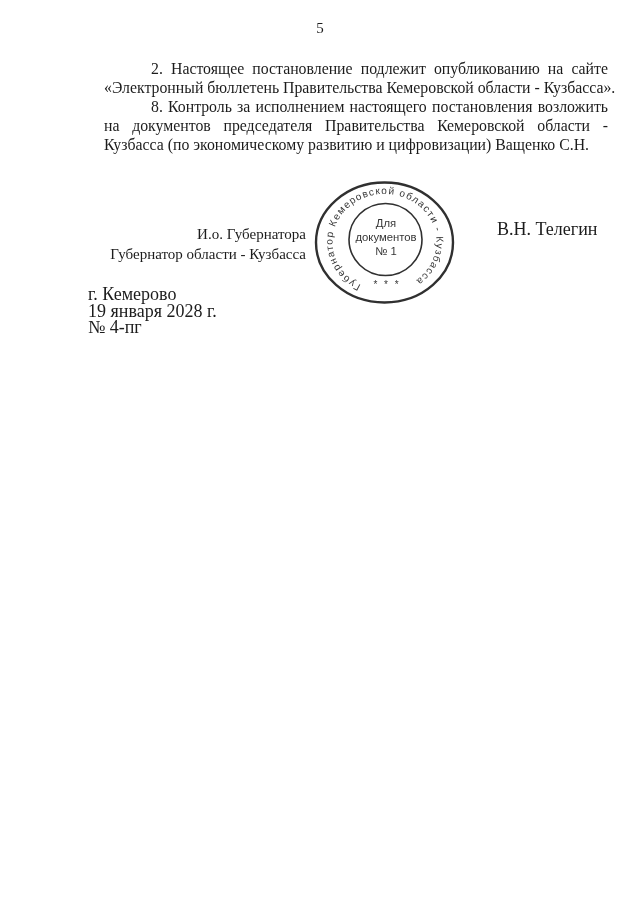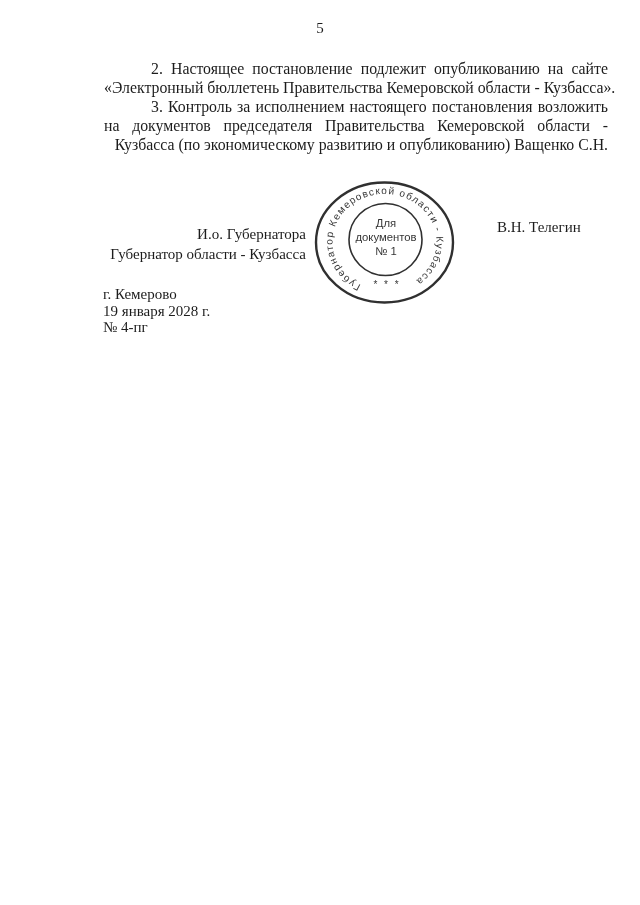--- a/index.html
+++ b/index.html
@@ -22,45 +22,45 @@
   }
   .body-text {
     position: absolute;
     left: 104px;
     top: 59px;
     width: 504px;
     font-size: 15.8px;
     line-height: 19px;
   }
   .line-justify { text-align: justify; text-align-last: justify; }
-  .line-left { text-align: right; white-space: nowrap; }
+  .line-left { text-align: left; white-space: nowrap; }
   .indent { text-indent: 47px; }
   .sig-position {
     position: absolute;
     left: 86px;
     top: 196px;
     width: 220px;
     text-align: right;
     font-size: 15px;
     line-height: 19.5px;
     margin-top: 29px;
   }
   .sig-position div { white-space: nowrap; }
   .sig-name {
     position: absolute;
     left: 497px;
     top: 219px;
-    font-size: 15px;
+    font-size: 18px;
     white-space: nowrap;
   }
   .footer-block {
     position: absolute;
-    left: 103px;
+    left: 88px;
     top: 286px;
-    font-size: 15px;
+    font-size: 18px;
     line-height: 16.5px;
   }
   .footer-block div { white-space: nowrap; }
   .stamp {
     position: absolute;
     left: 313px;
     top: 179px;
     width: 145px;
     height: 126px;
     opacity: 0.92;
@@ -89,23 +89,23 @@
 </head>
 <body>
 
 <div class="page">
 
   <div class="page-number">5</div>
 
   <div class="body-text">
     <div class="line-justify indent">2. Настоящее постановление подлежит опубликованию на сайте</div>
     <div class="line-left">«Электронный бюллетень Правительства Кемеровской области - Кузбасса».</div>
-    <div class="line-justify indent">3. Контроль за исполнением настоящего постановления возложить</div>
+    <div class="line-justify indent">8. Контроль за исполнением настоящего постановления возложить</div>
     <div class="line-justify">на документов председателя Правительства Кемеровской области -</div>
-    <div class="line-left">Кузбасса (по экономическому развитию и опубликованию) Ващенко С.Н.</div>
+    <div class="line-left">Кузбасса (по экономическому развитию и цифровизации) Ващенко С.Н.</div>
   </div>
 
   <div class="sig-position">
     <div>И.о. Губернатора</div>
     <div>Губернатор области - Кузбасса</div>
   </div>
 
   <div class="sig-name">В.Н. Телегин</div>
 
   <svg class="stamp" viewBox="0 0 145 126" xmlns="http://www.w3.org/2000/svg">

